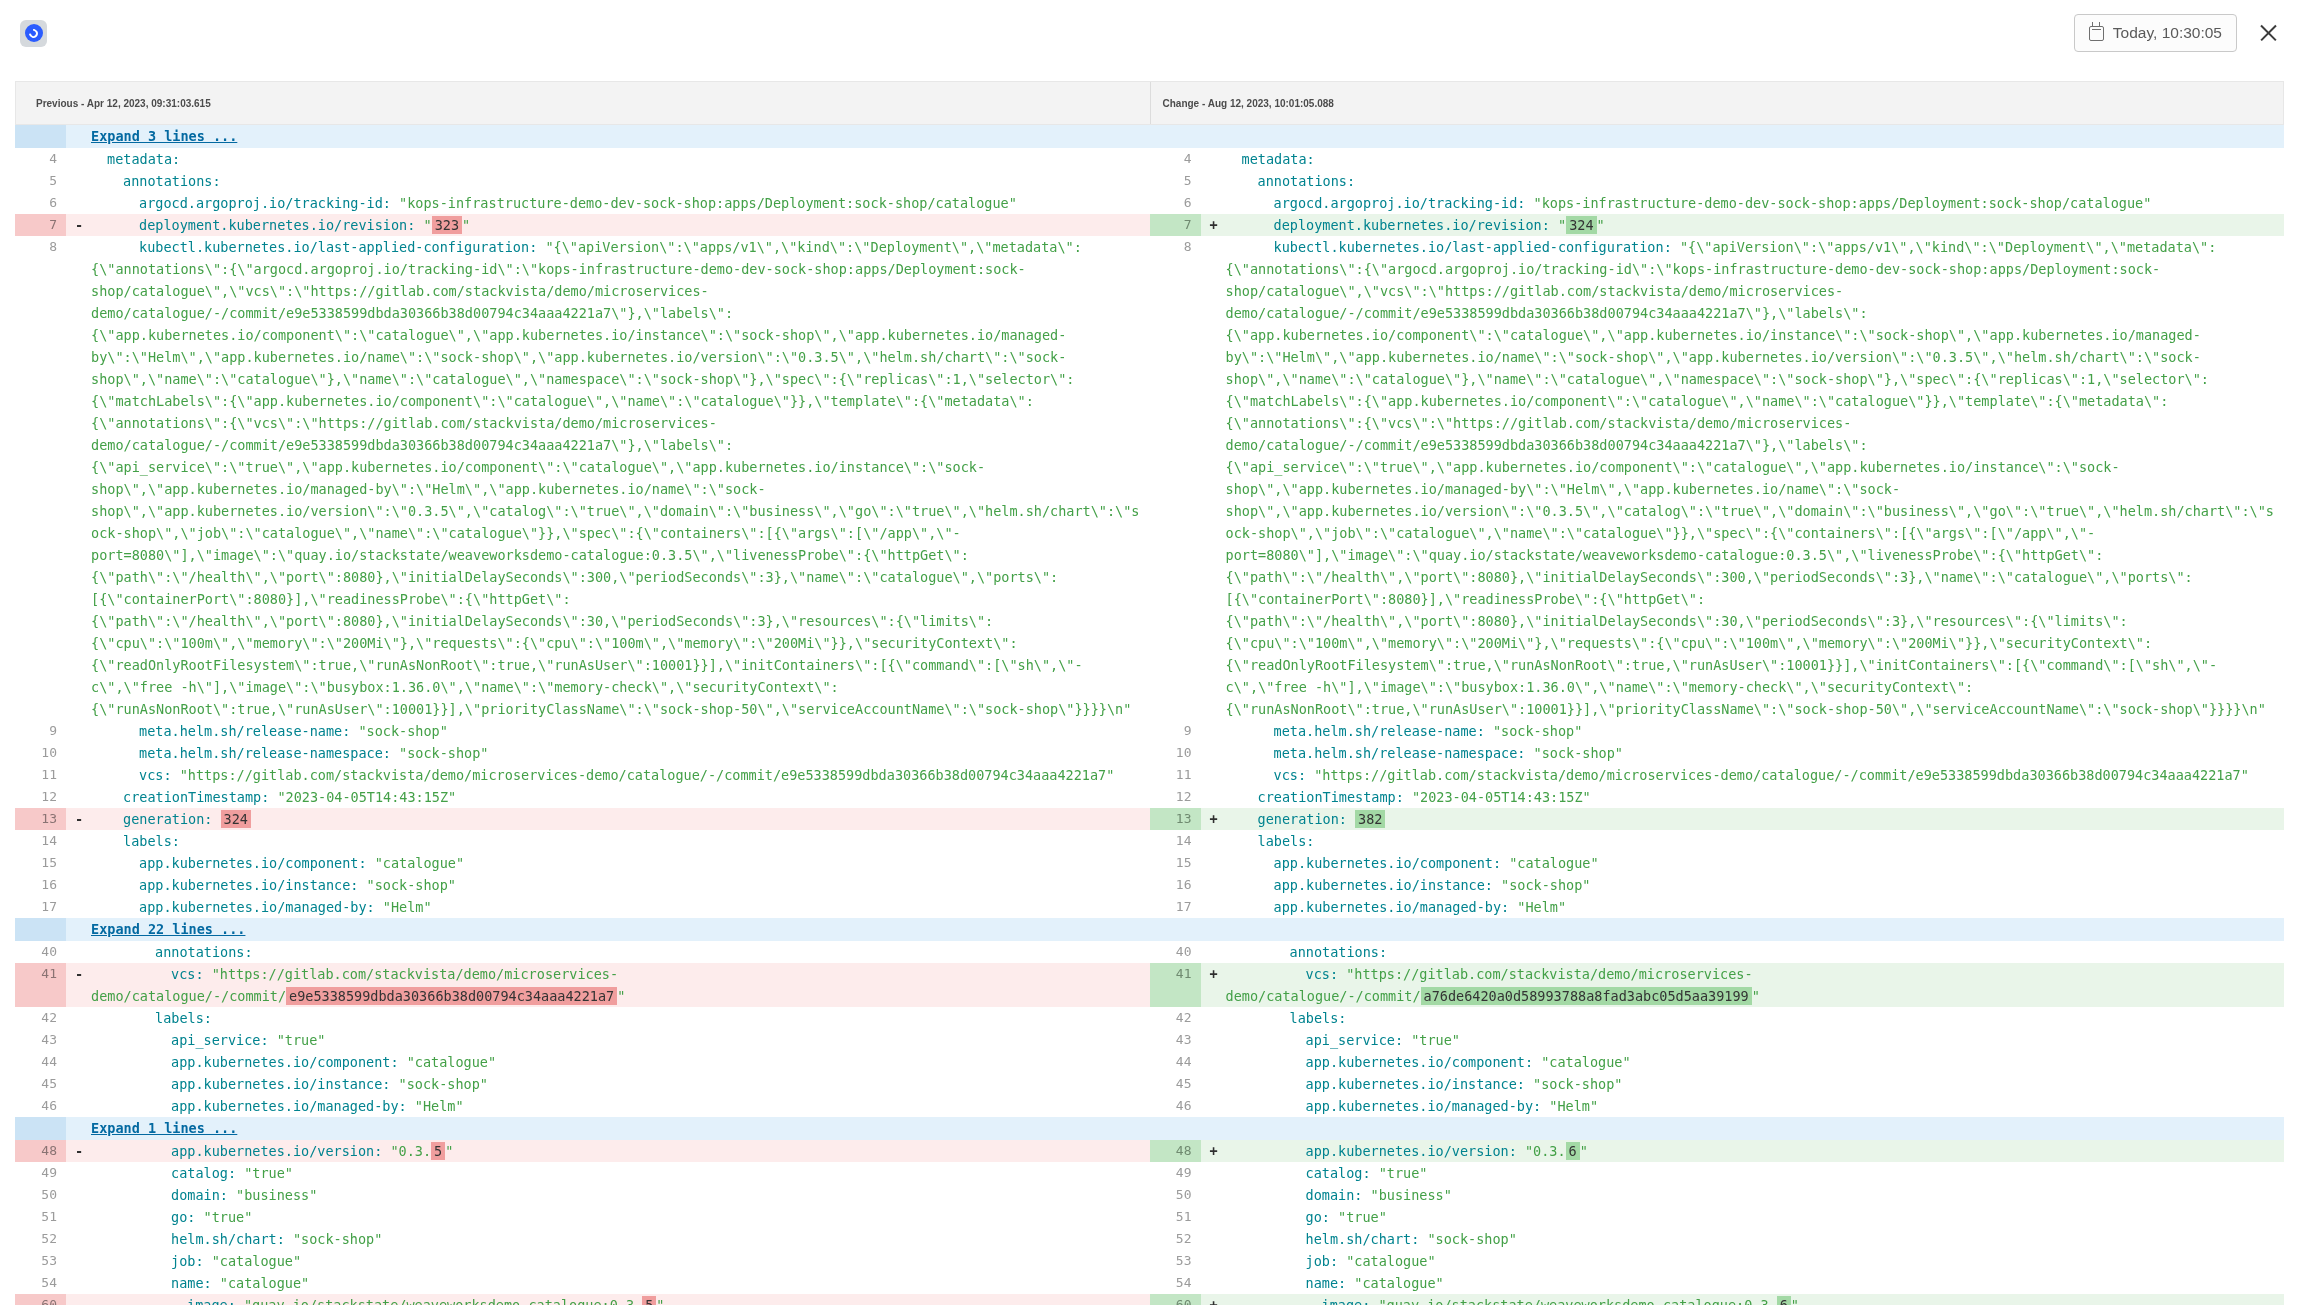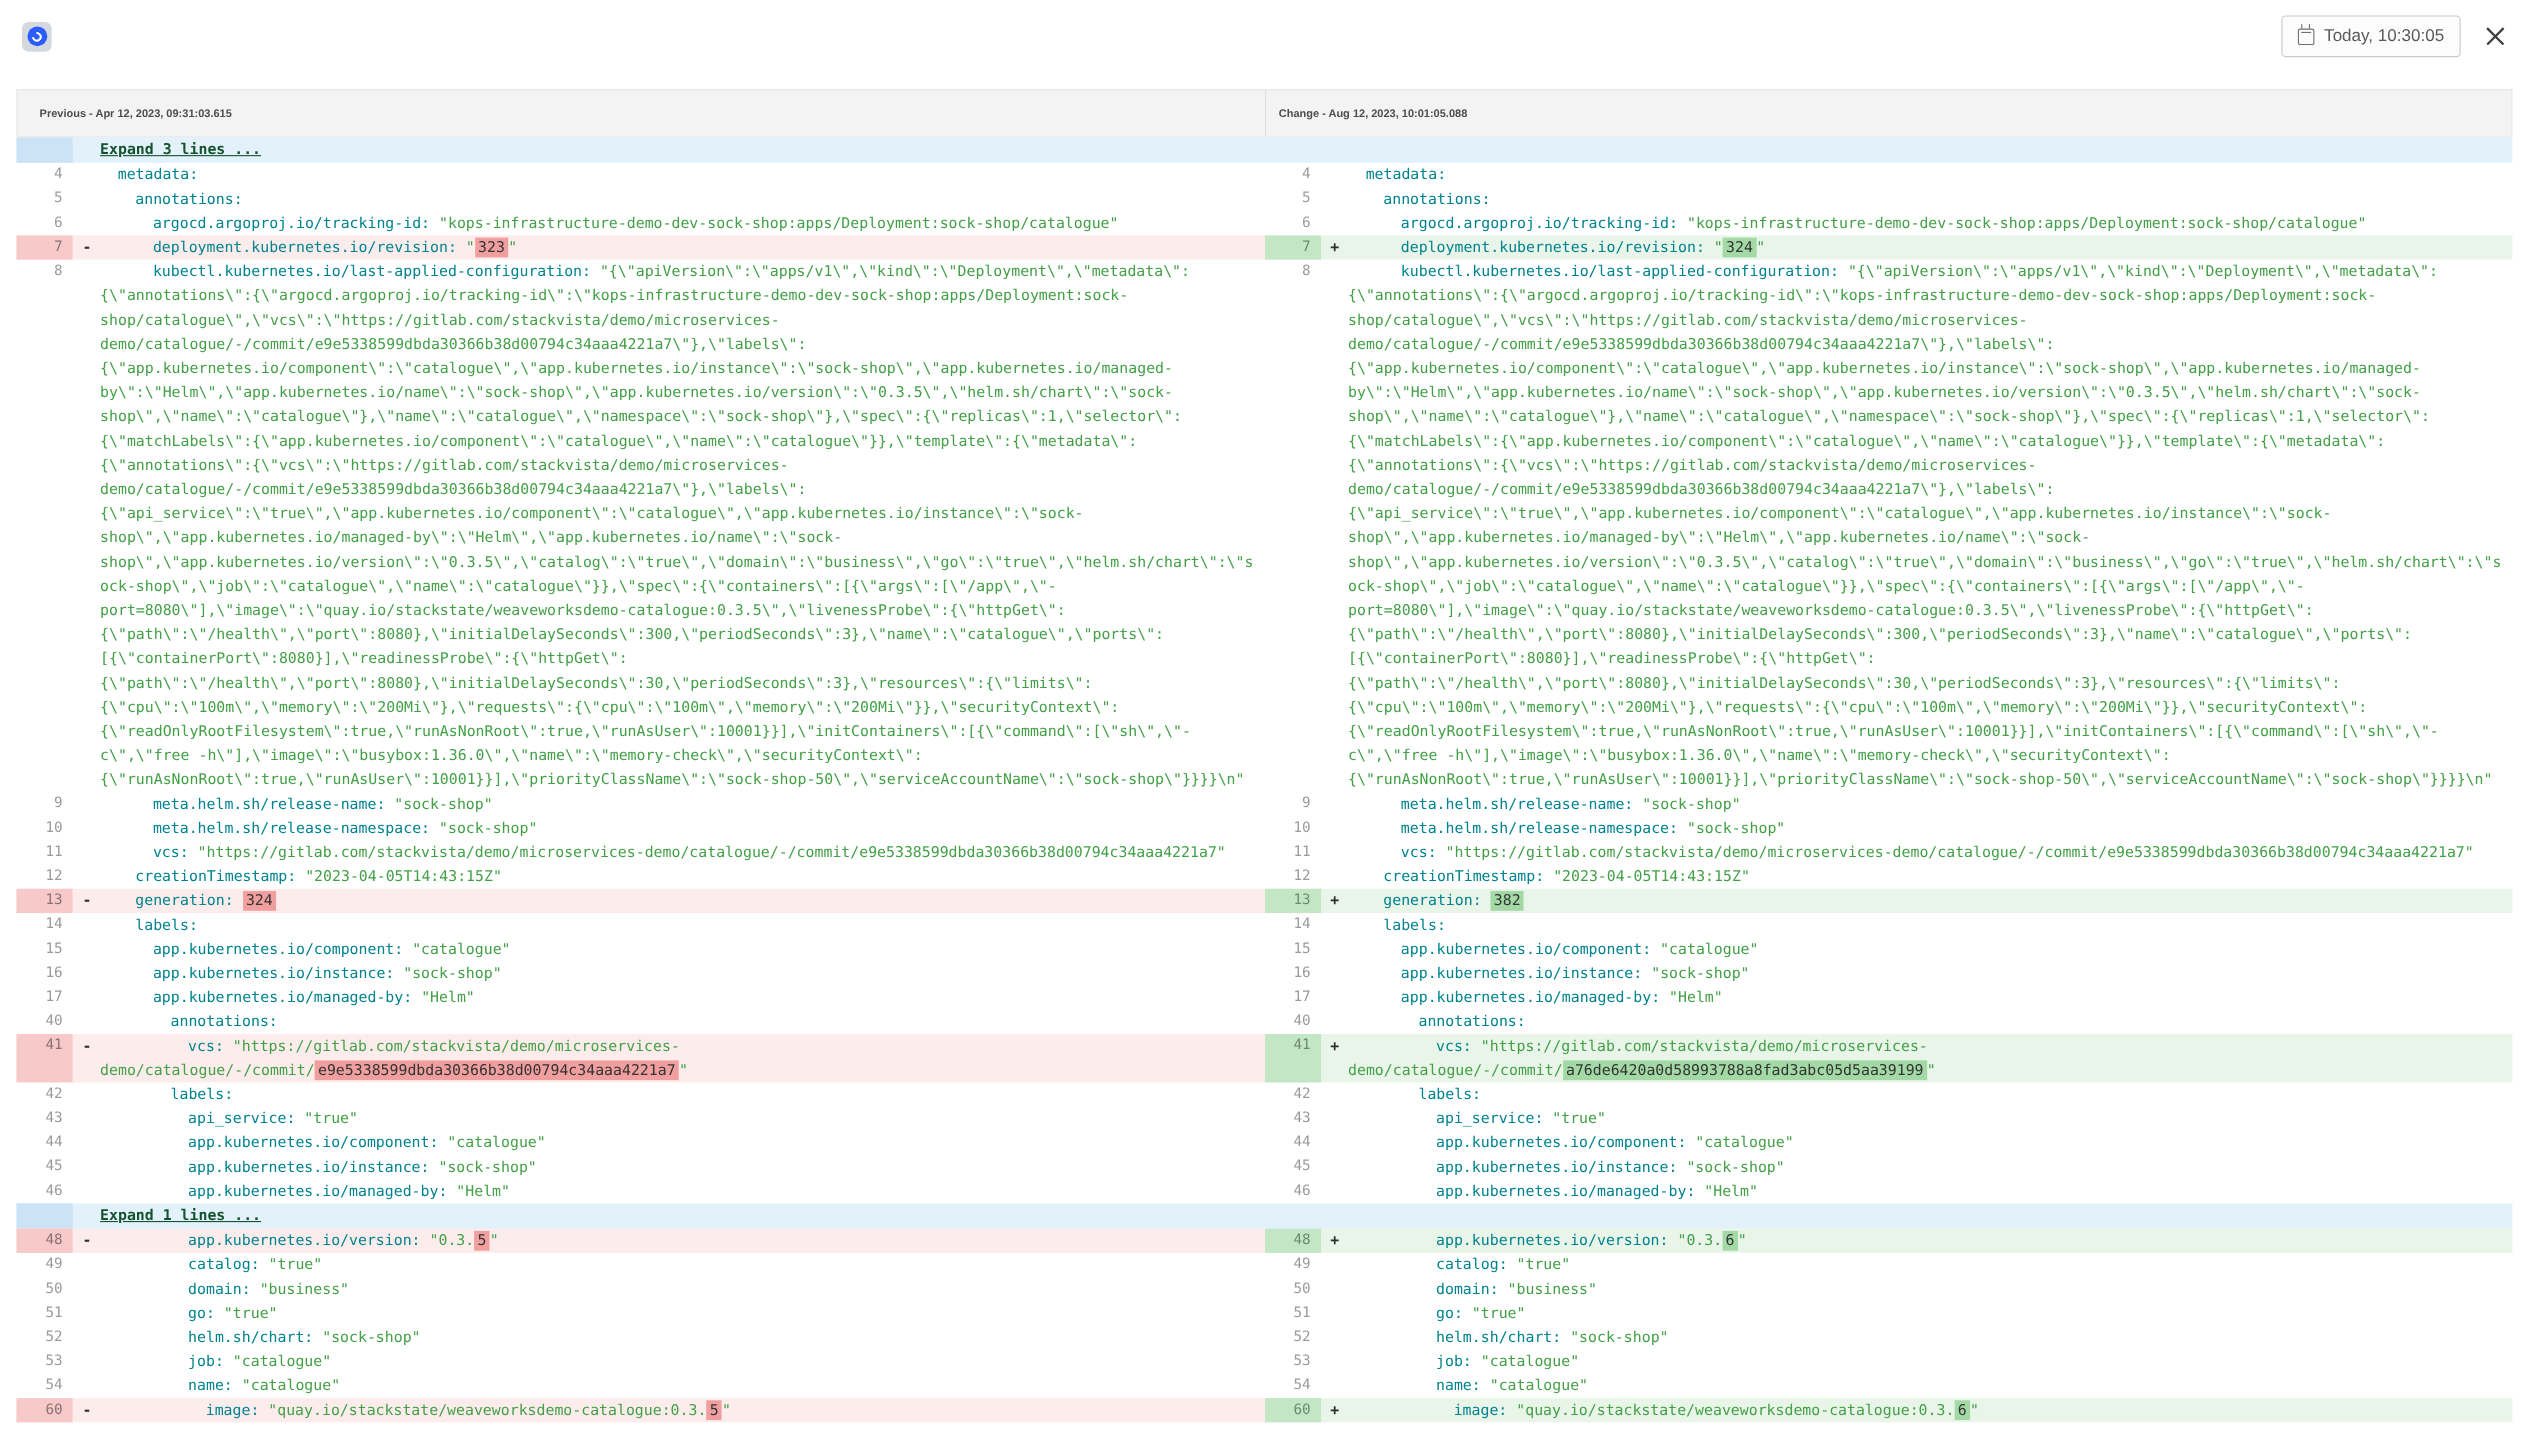--- a/index.html
+++ b/index.html
@@ -33,21 +33,21 @@
   .diff-header { display:flex; height:44px; background:#f3f3f3; border:1px solid #e7e7e7; }
   .diff-header .cell { width:50%; display:flex; align-items:center; font-size:10px; font-weight:bold; color:#4c4c4c; }
   .diff-header .cell.left  { padding-left:20px; }
   .diff-header .cell.right { padding-left:12px; border-left:1px solid #dcdcdc; }
 
   .diff-body { font-family:"DejaVu Sans Mono", monospace; font-size:13.5px; color:#3c3c3c; }
 
   .xrow { position:relative; height:23px; background:var(--xrow); }
   .xgut { position:absolute; left:0; top:0; bottom:0; width:51px; background:var(--xgut); }
   .xlabel { display:inline-block; margin-left:76px; line-height:23px; font-weight:bold;
-            text-decoration:underline; color:#14532d; cursor:pointer; }
+            text-decoration:underline; color:#0369a1; cursor:pointer; }
 
   .row { display:flex; }
   .side { width:50%; position:relative; min-height:22px; }
   .num  { position:absolute; left:0; top:0; bottom:0; width:51px; text-align:right;
           padding-right:9px; font-size:13px; color:#9b9b9b; line-height:22px; }
   .mark { position:absolute; left:53px; top:0; width:22px; text-align:center;
           line-height:22px; font-weight:bold; color:#2f2f2f; }
   .code { margin-left:76px; padding-right:6px; line-height:22px;
           white-space:pre-wrap; overflow-wrap:break-word; word-break:break-word; }
   .k { color:var(--key); }
@@ -220,20 +220,21 @@
       <div class="row">
         <div class="side">
           <span class="num">17</span>
           <div class="code" style="text-indent: 48px;"><span class="k">app.kubernetes.io/managed-by: </span><span class="s">"Helm"</span></div>
         </div>
         <div class="side">
           <span class="num">17</span>
           <div class="code" style="text-indent: 48px;"><span class="k">app.kubernetes.io/managed-by: </span><span class="s">"Helm"</span></div>
         </div>
       </div>
+      <div class="xrow"><div class="xgut"></div><span class="xlabel">Expand 22 lines ...</span></div>
       <div class="row">
         <div class="side">
           <span class="num">40</span>
           <div class="code" style="text-indent: 64px;"><span class="k">annotations: </span></div>
         </div>
         <div class="side">
           <span class="num">40</span>
           <div class="code" style="text-indent: 64px;"><span class="k">annotations: </span></div>
         </div>
       </div>

